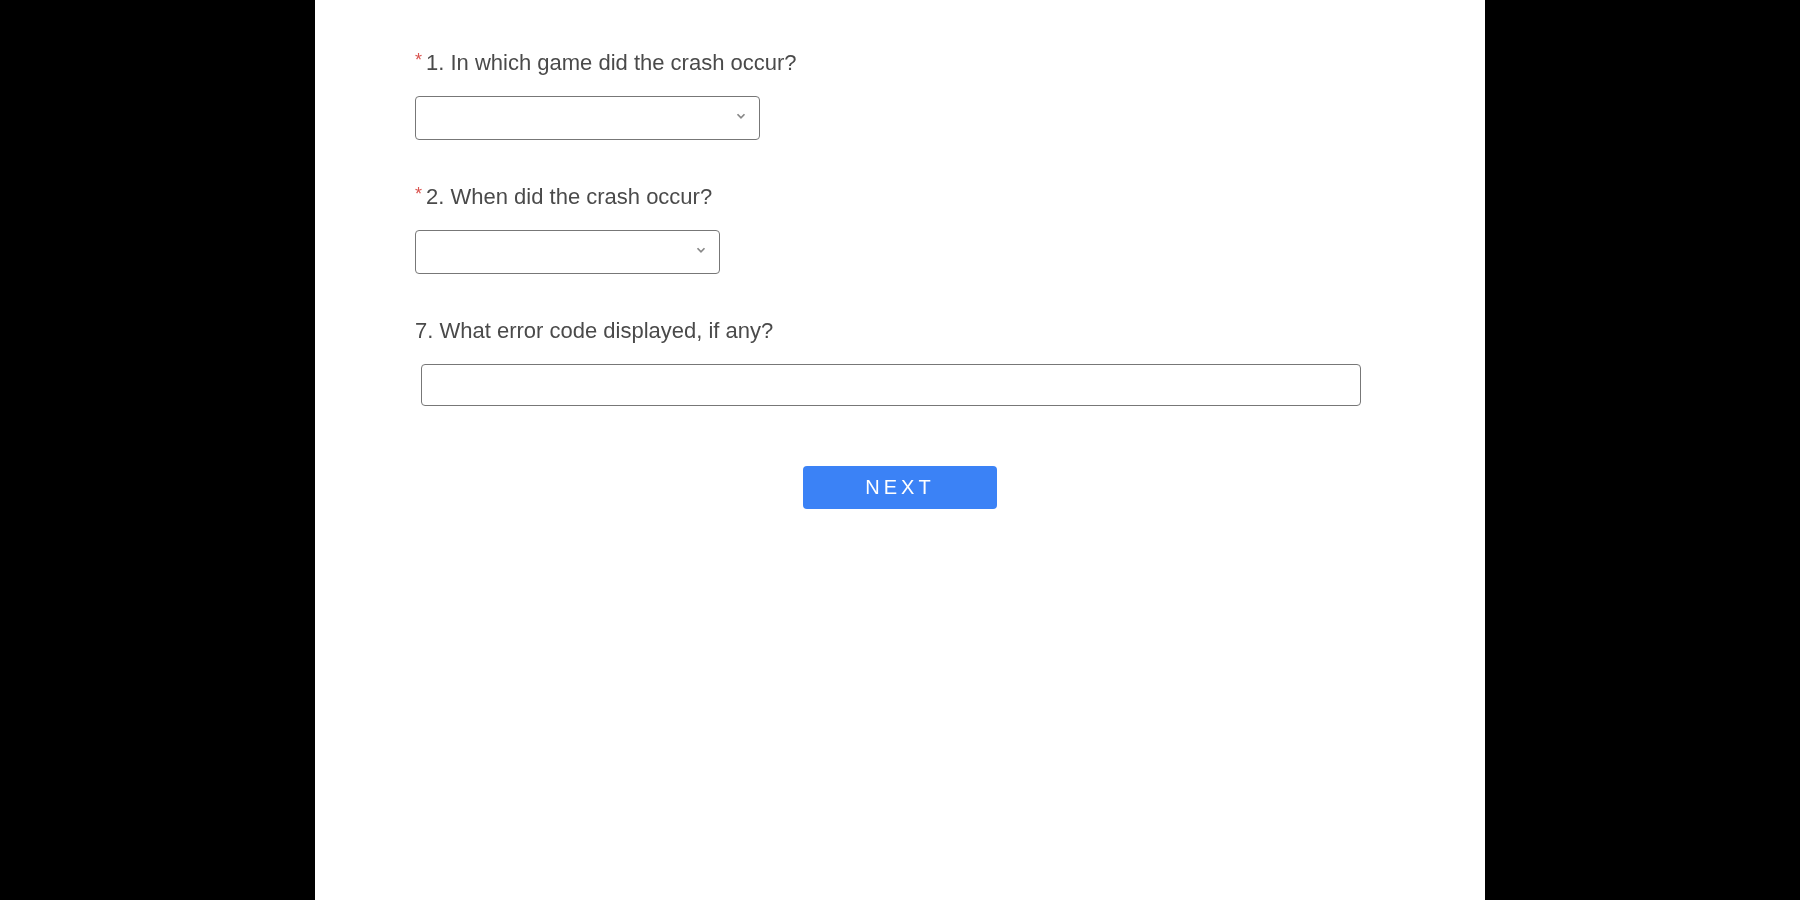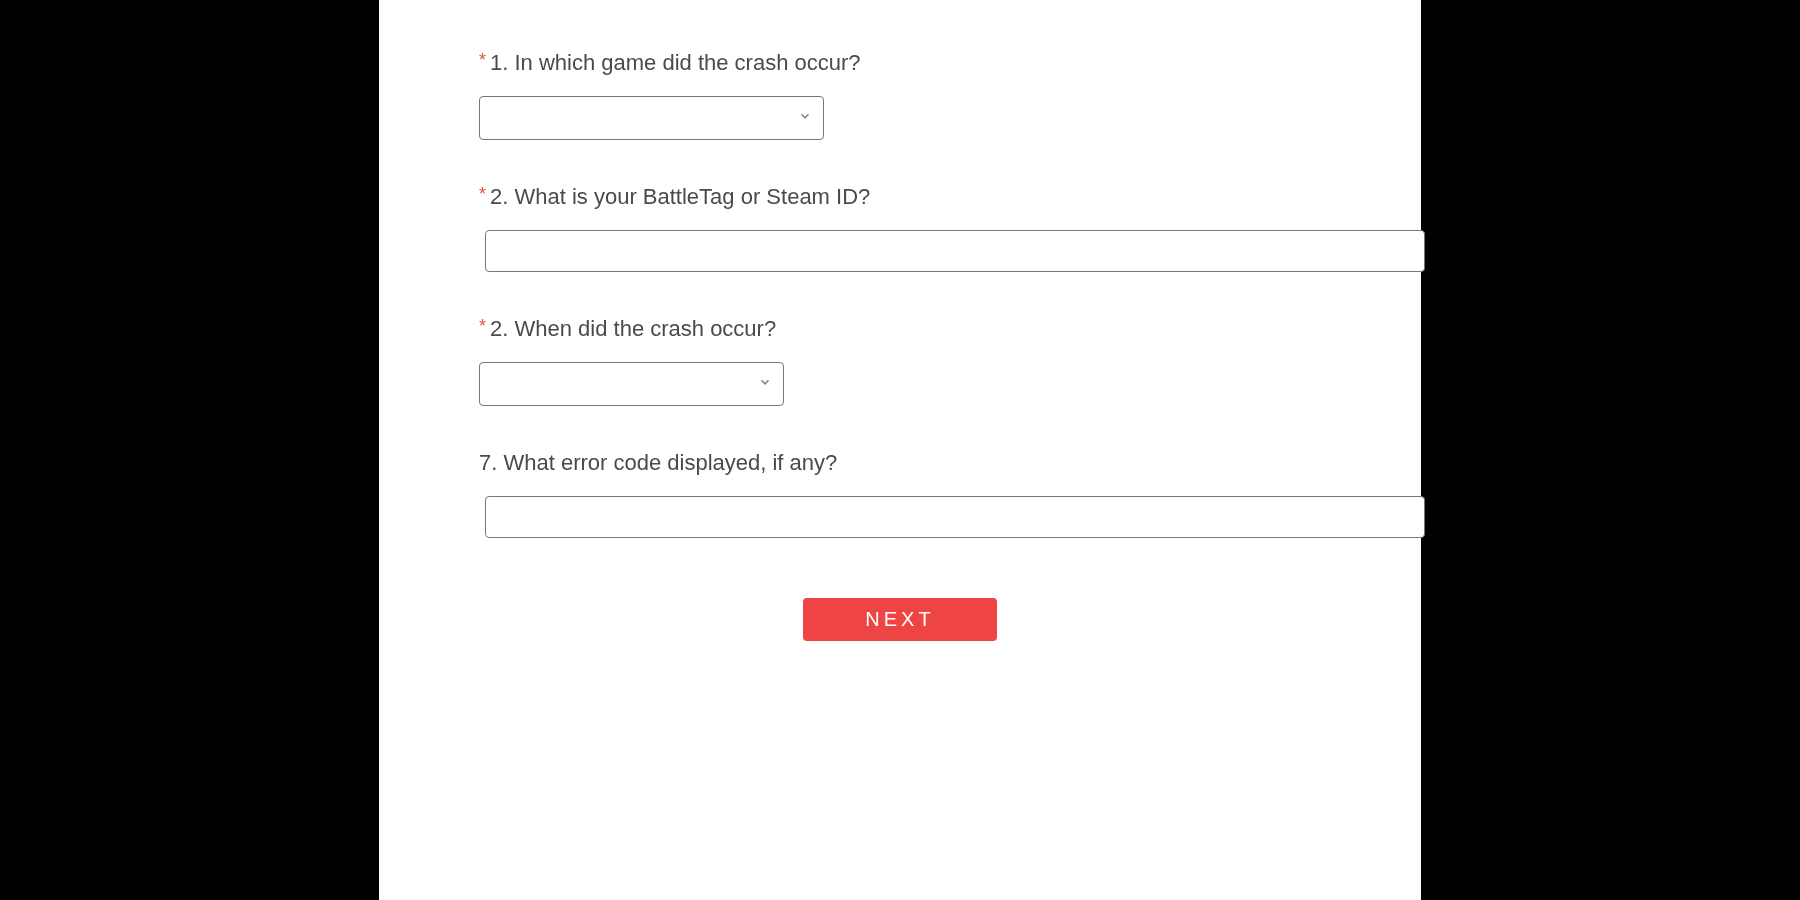--- a/index.html
+++ b/index.html
@@ -8,21 +8,21 @@
       padding: 0;
     }
     body {
       font-family: 'Segoe UI', Tahoma, Geneva, Verdana, sans-serif;
       background: #000;
       display: flex;
       justify-content: center;
     }
     .page-container {
       background: #fff;
-      width: 1042px;
+      width: 1170px;
       min-height: 900px;
       padding: 50px 100px 40px 100px;
     }
     .question-block {
       margin-bottom: 44px;
     }
     .question-label {
       font-size: 22px;
       color: #4a4a4a;
       margin-bottom: 20px;
@@ -75,21 +75,21 @@
       height: 42px;
       width: 940px;
       margin-left: 6px;
       display: block;
     }
     .button-row {
       text-align: center;
       margin-top: 60px;
     }
     .next-button {
-      background: #ef4444;
+      background: #3b82f6;
       color: #fff;
       border: none;
       border-radius: 4px;
       padding: 10px 62px;
       font-size: 20px;
       letter-spacing: 4px;
       cursor: pointer;
       font-weight: 400;
     }
   </style>
@@ -107,26 +107,20 @@
         <option></option>
       </select>
       <span class="chevron">
         <svg viewBox="0 0 16 16">
             <polyline points="4,6 8,10 12,6"></polyline>
           </svg>
       </span>
     </div>
   </div>
 
-  <div class="question-block">
-    <div class="question-label">
-      <span class="required-star">*</span><span>2. What is your BattleTag or Steam ID?</span>
-    </div>
-    <input type="text" class="text-input" value="" style="">
-  </div>
 
   <div class="question-block">
     <div class="question-label">
       <span class="required-star">*</span><span>2. When did the crash occur?</span>
     </div>
     <div class="select-wrapper">
       <select id="q3-select" value="">
         <option></option>
       </select>
       <span class="chevron">

